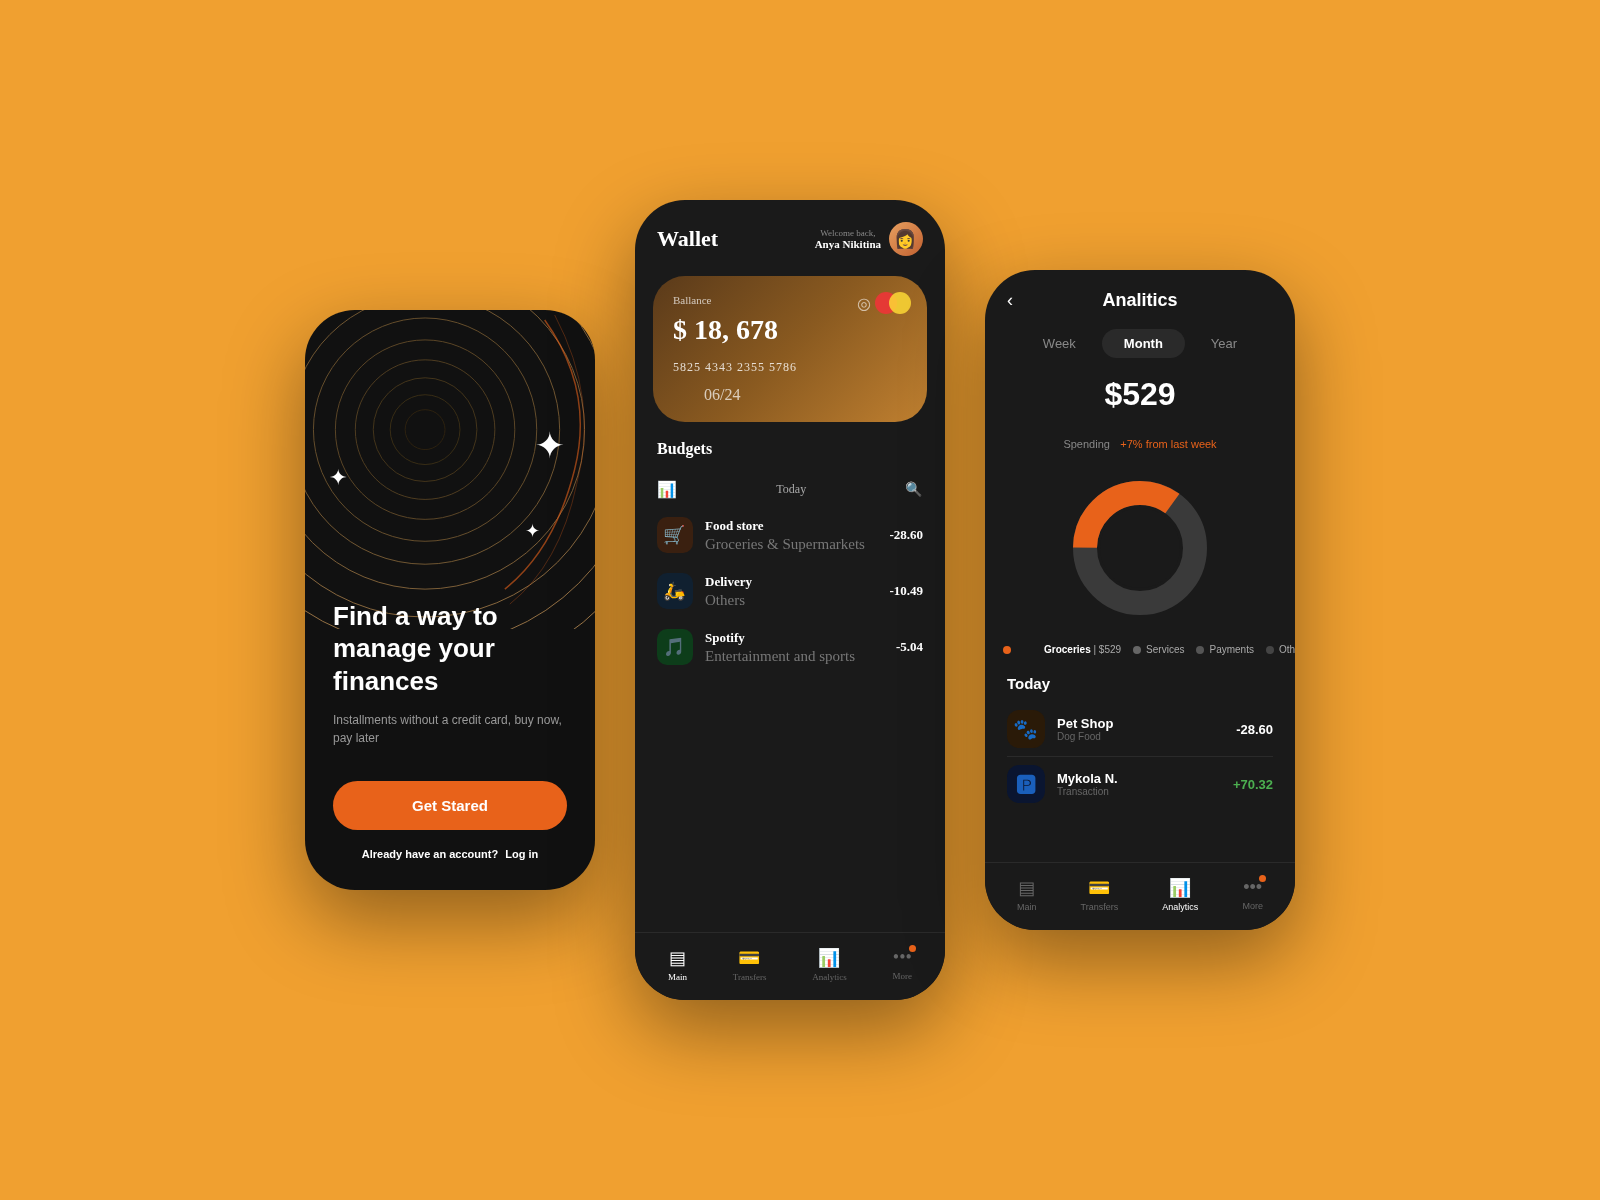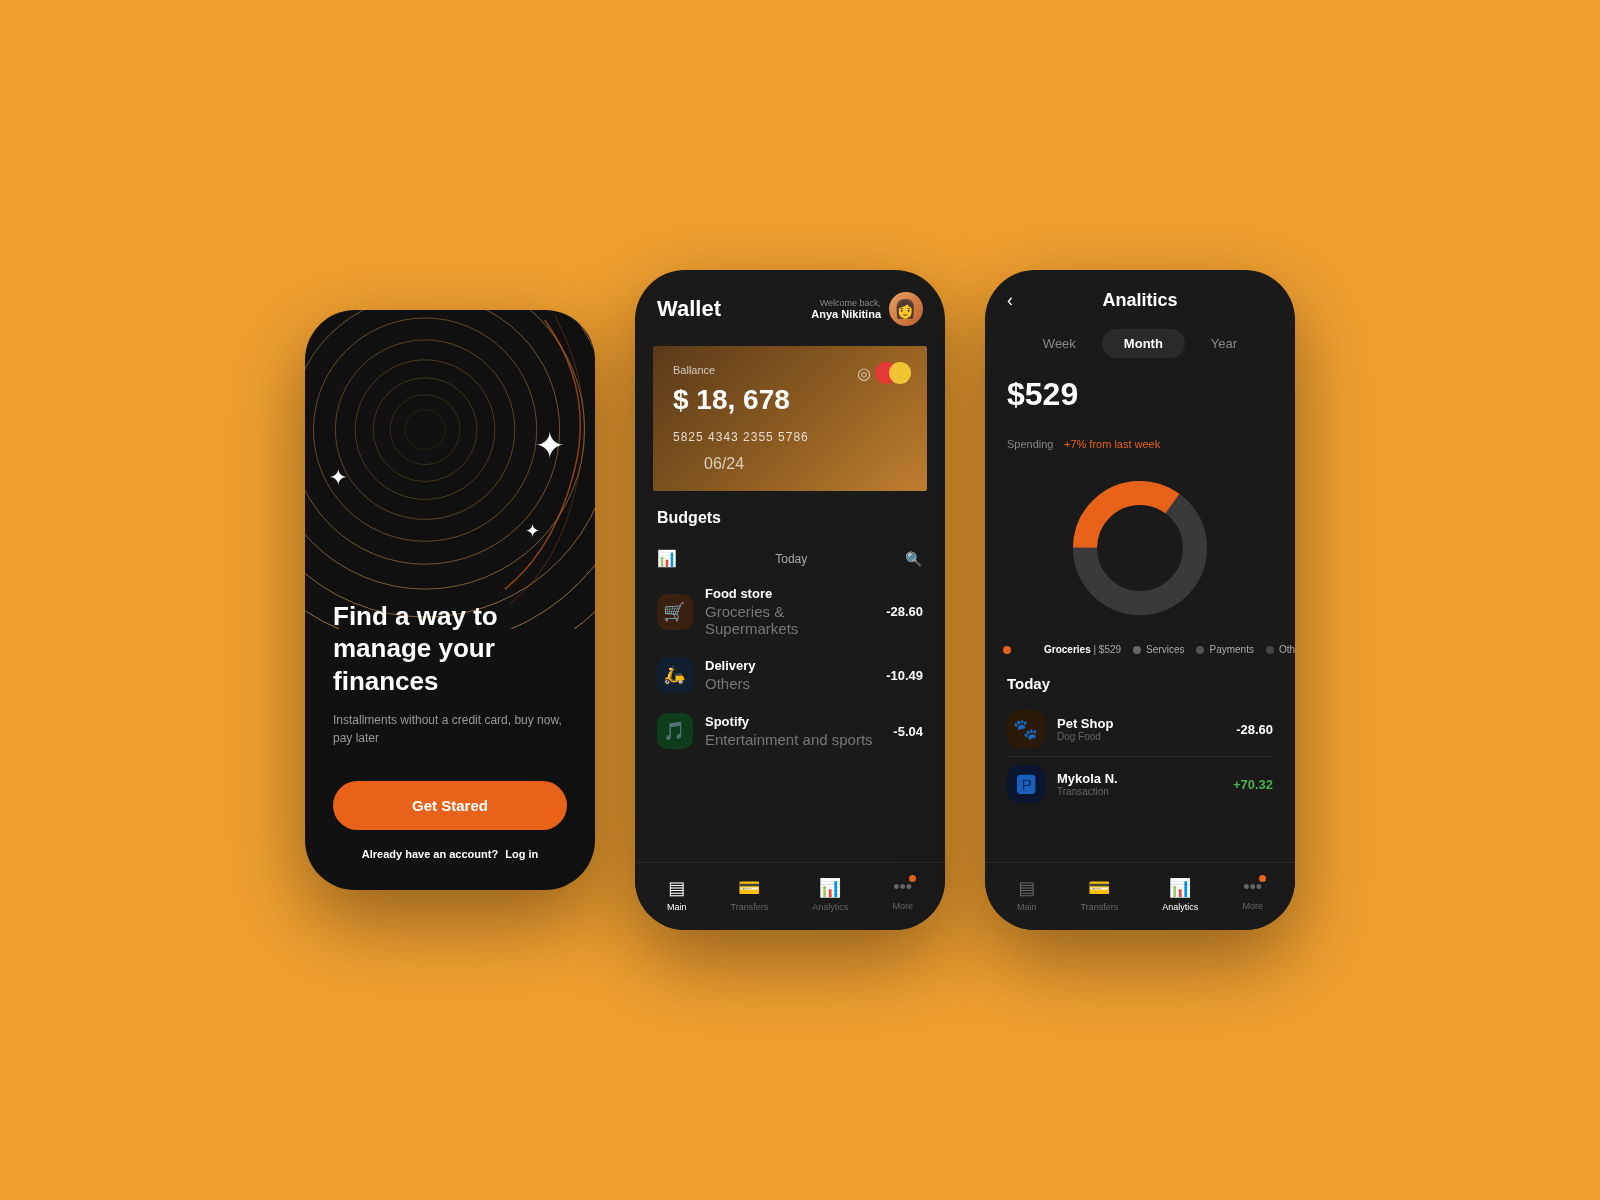--- a/index.html
+++ b/index.html
@@ -98,24 +98,25 @@
 
     .phone-1-login span {
       color: white;
       font-weight: 600;
       cursor: pointer;
     }
 
     
     .phone-2 {
       width: 310px;
-      height: 660px;
+      height: 800px;
       background: #1a1a1a;
       display: flex;
       flex-direction: column;
+      font-family: Liberation Serif, serif;
     }
 
     .phone-2-header {
       padding: 22px 22px 10px;
       display: flex;
       align-items: center;
       justify-content: space-between;
     }
 
     .wallet-title {
@@ -124,21 +125,21 @@
       font-weight: 700;
     }
 
     .welcome-block {
       display: flex;
       align-items: center;
       gap: 8px;
     }
 
     .welcome-text {
-      text-align: right;
+      text-align: center;
     }
 
     .welcome-label {
       color: #888;
       font-size: 9px;
     }
 
     .welcome-name {
       color: white;
       font-size: 11px;
@@ -152,21 +153,21 @@
       background: linear-gradient(135deg, #e8a060, #c06030);
       display: flex;
       align-items: center;
       justify-content: center;
       font-size: 18px;
     }
 
     
     .bank-card {
       margin: 10px 18px;
-      border-radius: 2px;
+      border-radius: 32px;
       background: linear-gradient(135deg, #5a3a1a, #8a5a20, #c08030);
       padding: 18px 20px;
       position: relative;
     }
 
     .card-label {
       color: rgba(255,255,255,0.7);
       font-size: 11px;
       margin-bottom: 8px;
     }
@@ -398,20 +399,21 @@
     }
 
     .period-tab.active {
       background: #2a2a2a;
       color: white;
       font-weight: 600;
     }
 
     
     .spending-amount {
+      text-align: center;
       padding: 4px 22px 2px;
     }
 
     .spending-value {
       color: white;
       font-size: 32px;
       font-weight: 700;
     }
 
     .spending-label {

